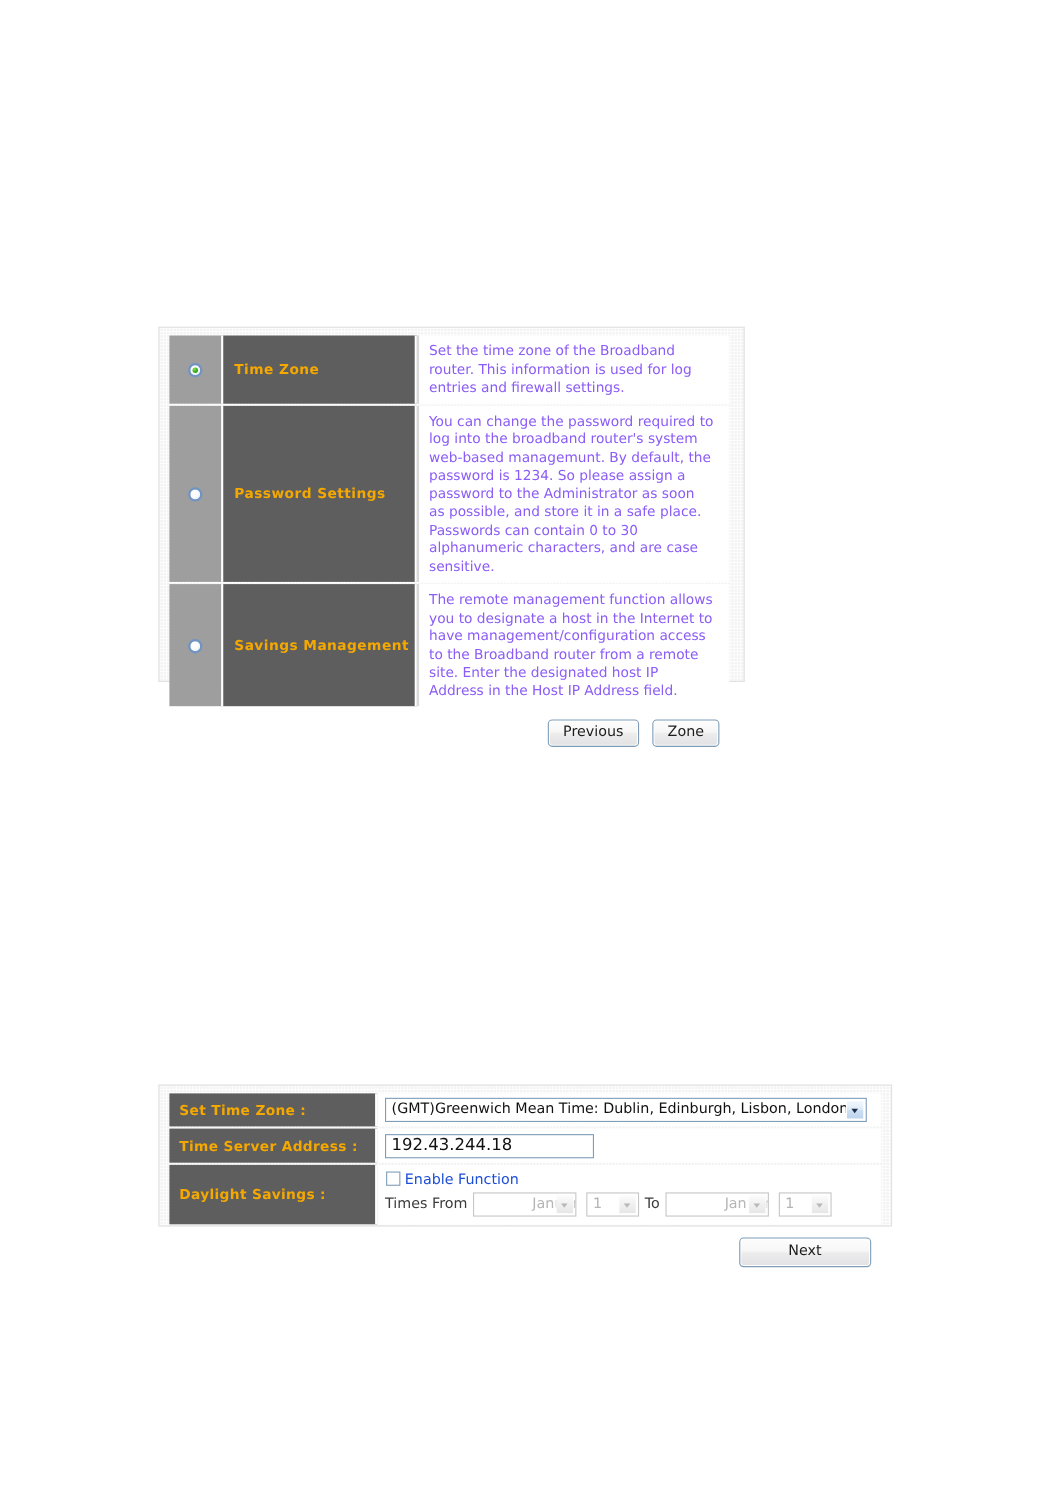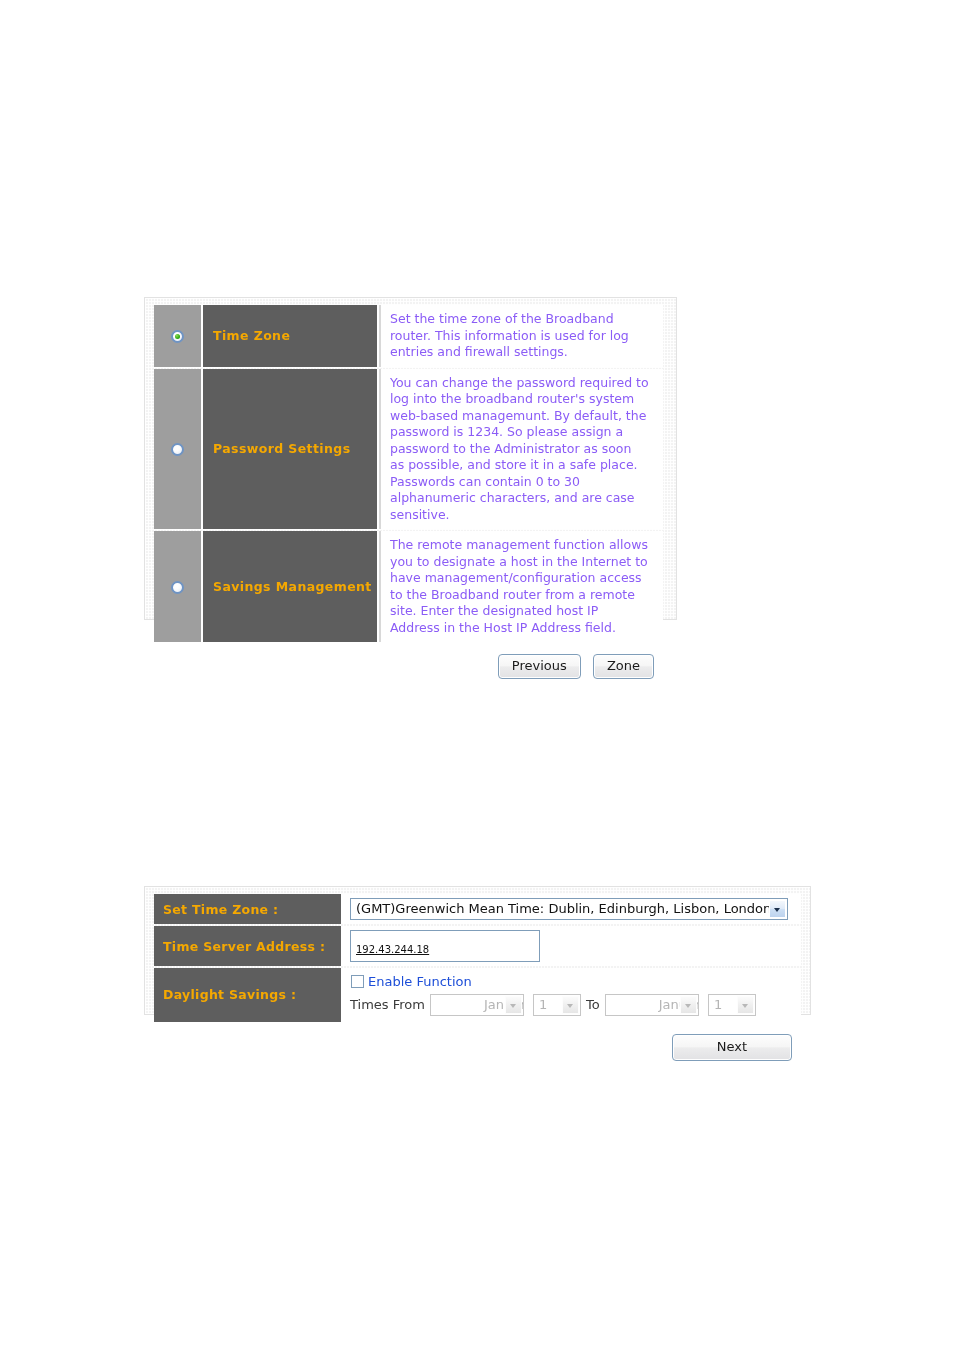--- a/index.html
+++ b/index.html
@@ -113,21 +113,21 @@
     background: linear-gradient(to bottom, #fdfdfd 0%, #f6f6f6 46%, #ececed 52%, #e2e2e4 100%);
     box-shadow: inset 0 0 0 1px #ffffff;
     cursor: default;
     line-height: 16px;
   }
   #next-button { padding: 4px 44px 5px 44px; }
 
   
   #timezone-panel {
     left: 144px;
-    top: 886px;
+    top: 986px;
     width: 667px;
     height: 129px;
     padding: 7px 9px 6px 9px;
   }
 
   .form-row {
     display: table;
     width: 100%;
     table-layout: fixed;
     margin-bottom: 2px;
@@ -149,27 +149,26 @@
     background: #ffffff;
     padding: 4px 6px 4px 7px;
   }
   #daylight-row .cell-field { padding: 5px 6px 6px 7px; }
 
   
   .xp-input {
     display: inline-block;
     box-sizing: border-box;
     font-family: "DejaVu Sans", sans-serif;
-    font-size: 10px;
+    font-size: 15px;
     color: #111111;
     background: #ffffff;
     border: 1px solid #7f9db9;
-    padding: 11px 5px 4px 5px;
+    padding: 1px 5px 4px 5px;
     line-height: 15px;
-    text-decoration: underline;
   }
   #time-server-input { width: 190px; }
 
   
   .xp-select {
     display: inline-block;
     box-sizing: border-box;
     position: relative;
     border: 1px solid #7f9db9;
     background: #ffffff;

